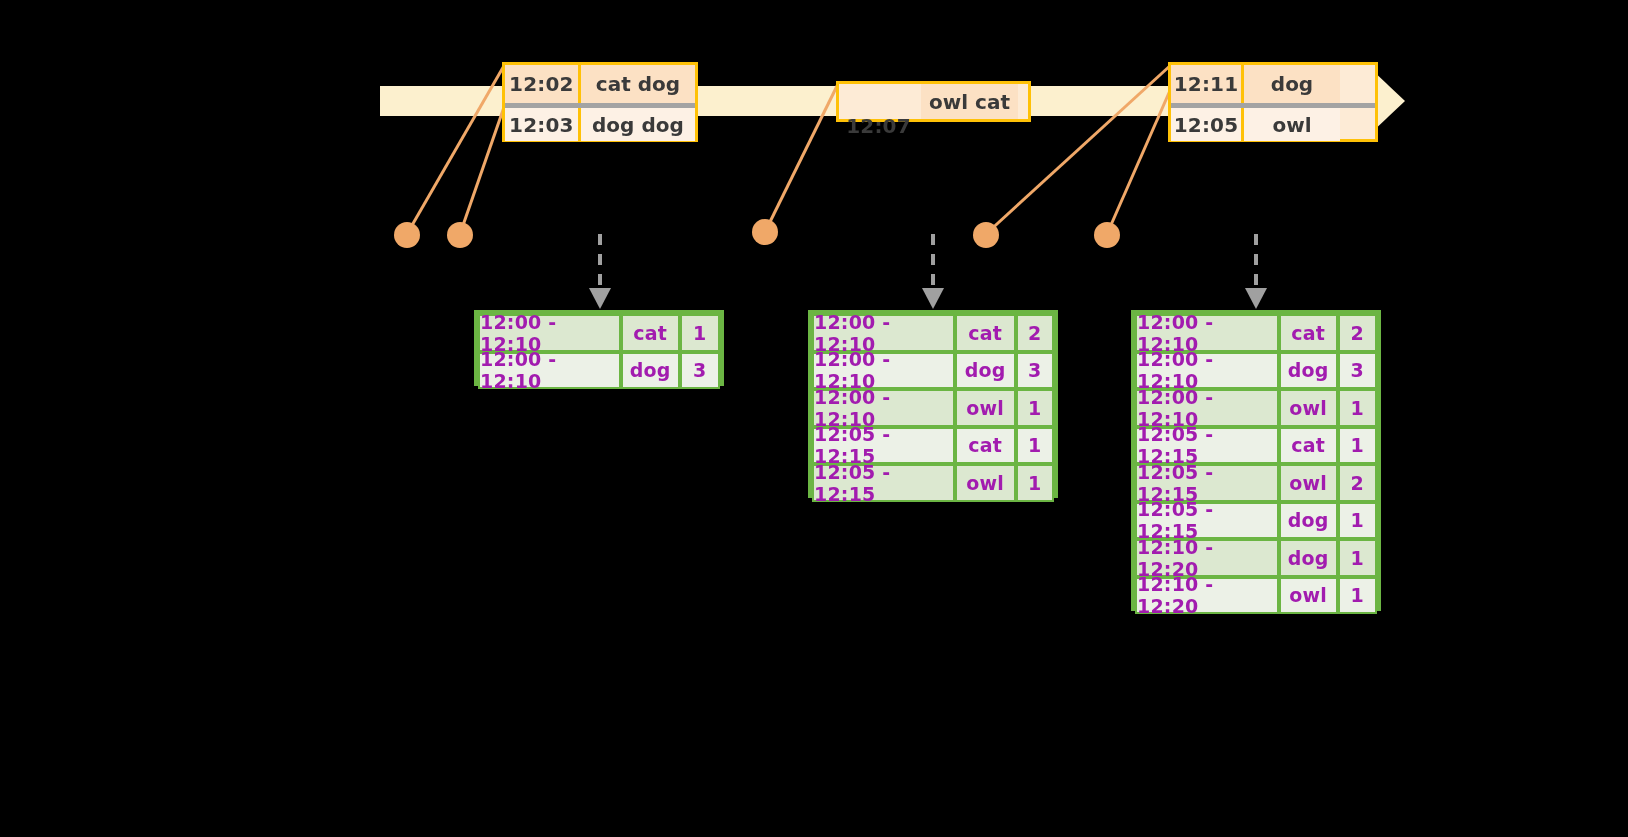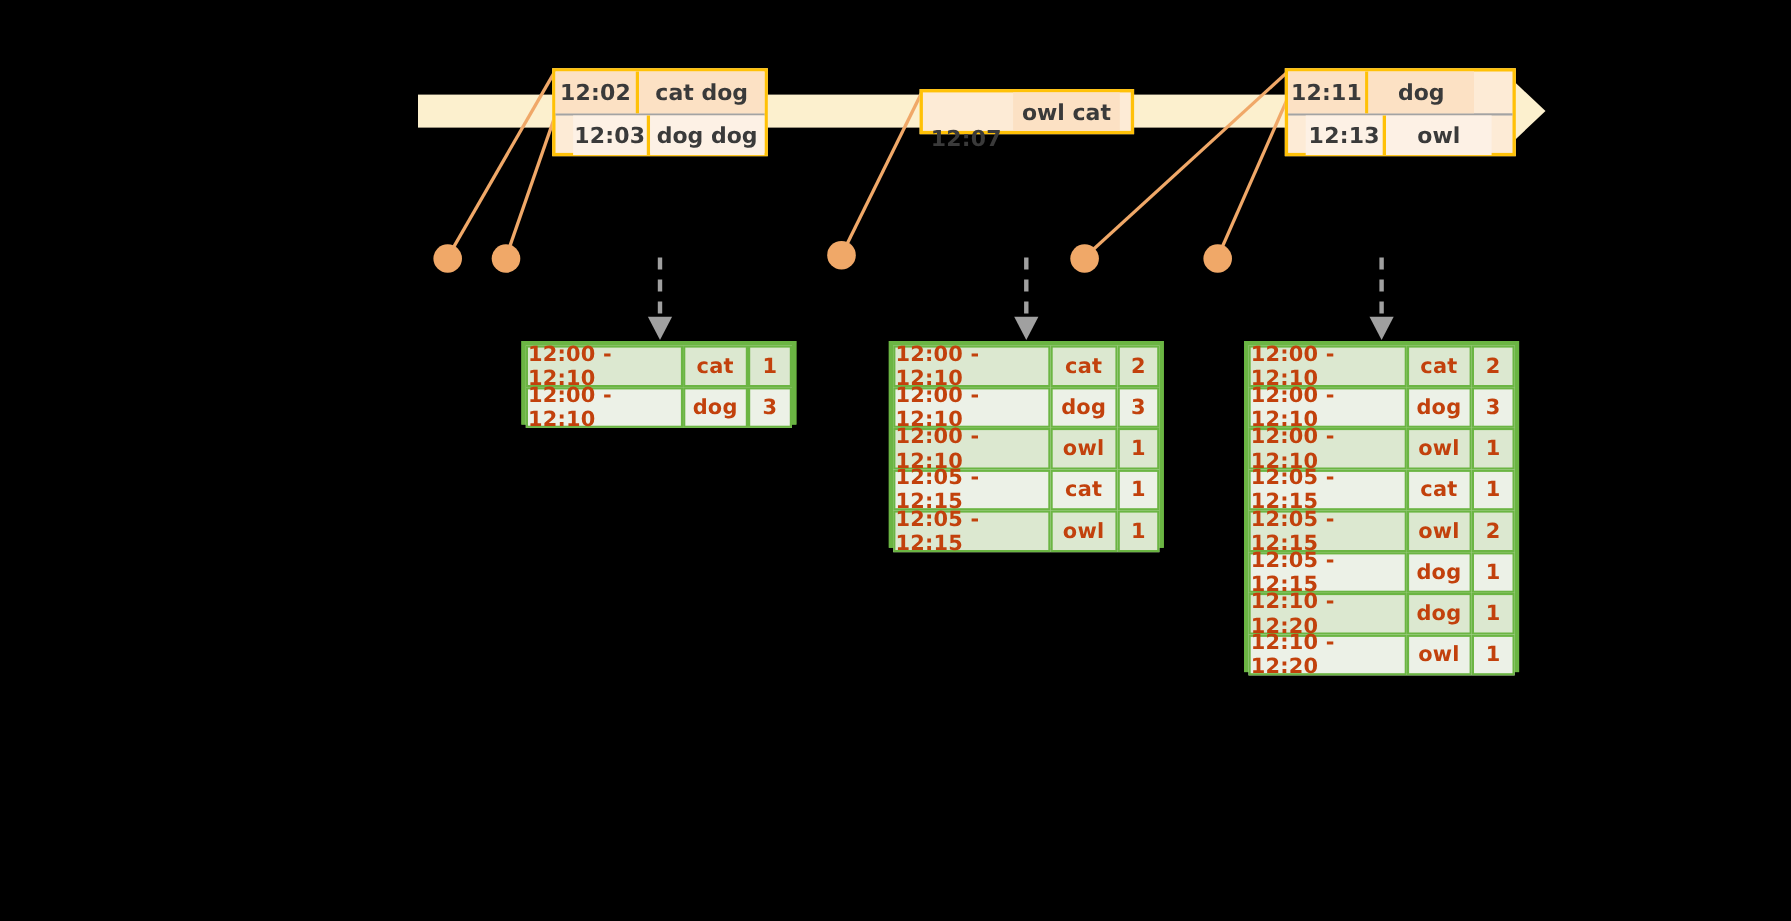--- a/index.html
+++ b/index.html
@@ -48,22 +48,21 @@
     border: 3px solid #FFC107;
     box-sizing: border-box;
     background: #FDEBD6;
   }
   .ev-row {
     display: flex;
     height: 38px;
     box-sizing: border-box;
   }
   .ev-row + .ev-row {
-    border-top: 2px solid #a3a3a3;
-    padding-left: 16px;
+    border-top: 5px solid #a3a3a3;
   }
   .ev-time {
     display: flex;
     align-items: center;
     justify-content: center;
     box-sizing: border-box;
     border-right: 3px solid #FFC107;
     font-size: 20px;
     color: #3a3a3a;
     letter-spacing: .2px;
@@ -112,21 +111,21 @@
     display: flex;
     height: 37.5px;
     box-sizing: border-box;
   }
   .res-cell {
     display: flex;
     align-items: center;
     justify-content: center;
     box-sizing: border-box;
     font-size: 19px;
-    color: #c2410c;
+    color: #a21caf;
     border: 2px solid #6BB543;
     letter-spacing: .2px;
   }
   .rshade-a { background: #DCE8D0; }
   .rshade-b { background: #ECF1E7; }
 
   
   #res-table-1 { left: 474px; top: 310px; width: 250px; height: 76px; }
   #res-table-1 .c-win { width: 145px; }
   #res-table-1 .c-word{ width: 60px; }
@@ -195,21 +194,21 @@
       <div class="ev-words shade-a">owl cat</div>
     </div>
   </div>
 
   <div class="ev-box" id="ev-box-3">
     <div class="ev-row">
       <div class="ev-time shade-a">12:11</div>
       <div class="ev-words shade-a">dog</div>
     </div>
     <div class="ev-row">
-      <div class="ev-time shade-b">12:13</div>
+      <div class="ev-time shade-b">12:05</div>
       <div class="ev-words shade-b">owl</div>
     </div>
   </div>
 
   <div class="res-table" id="res-table-1">
       <div class="res-row">
         <div class="res-cell c-win rshade-a">12:00 - 12:10</div>
         <div class="res-cell c-word rshade-a">cat</div>
         <div class="res-cell c-cnt rshade-a">1</div>
       </div>

